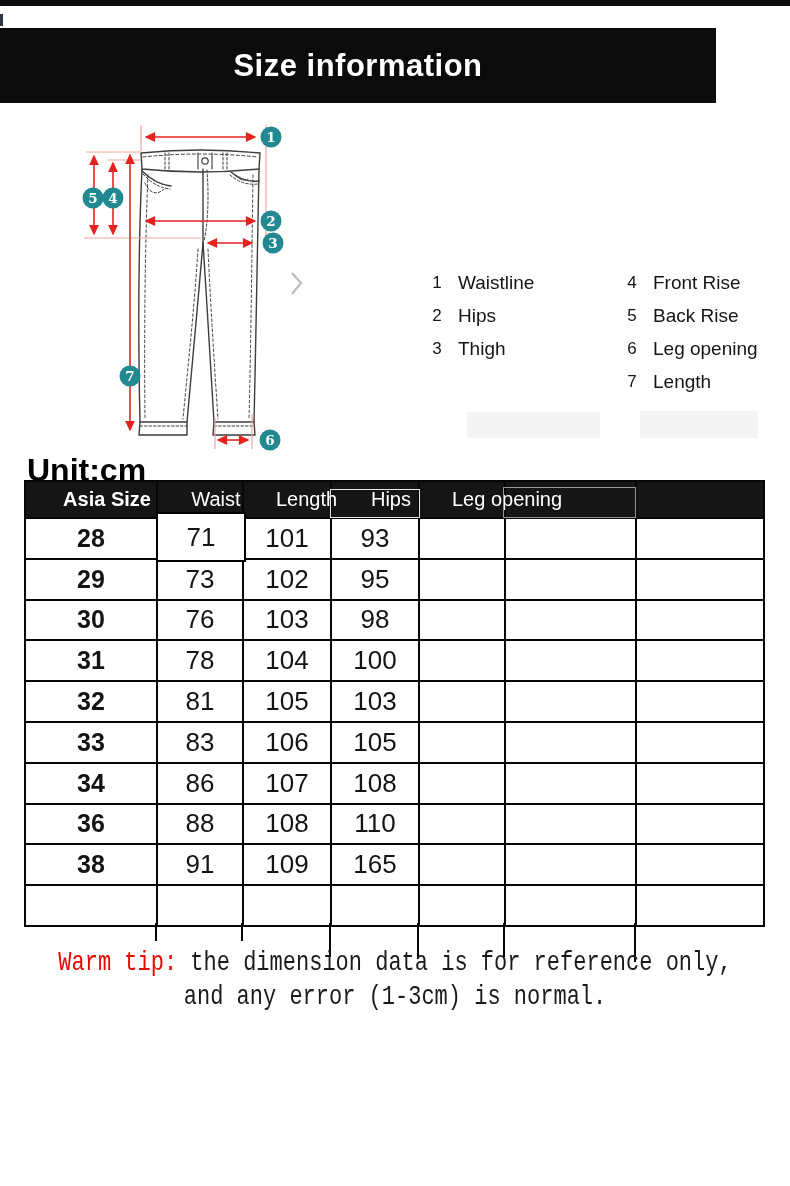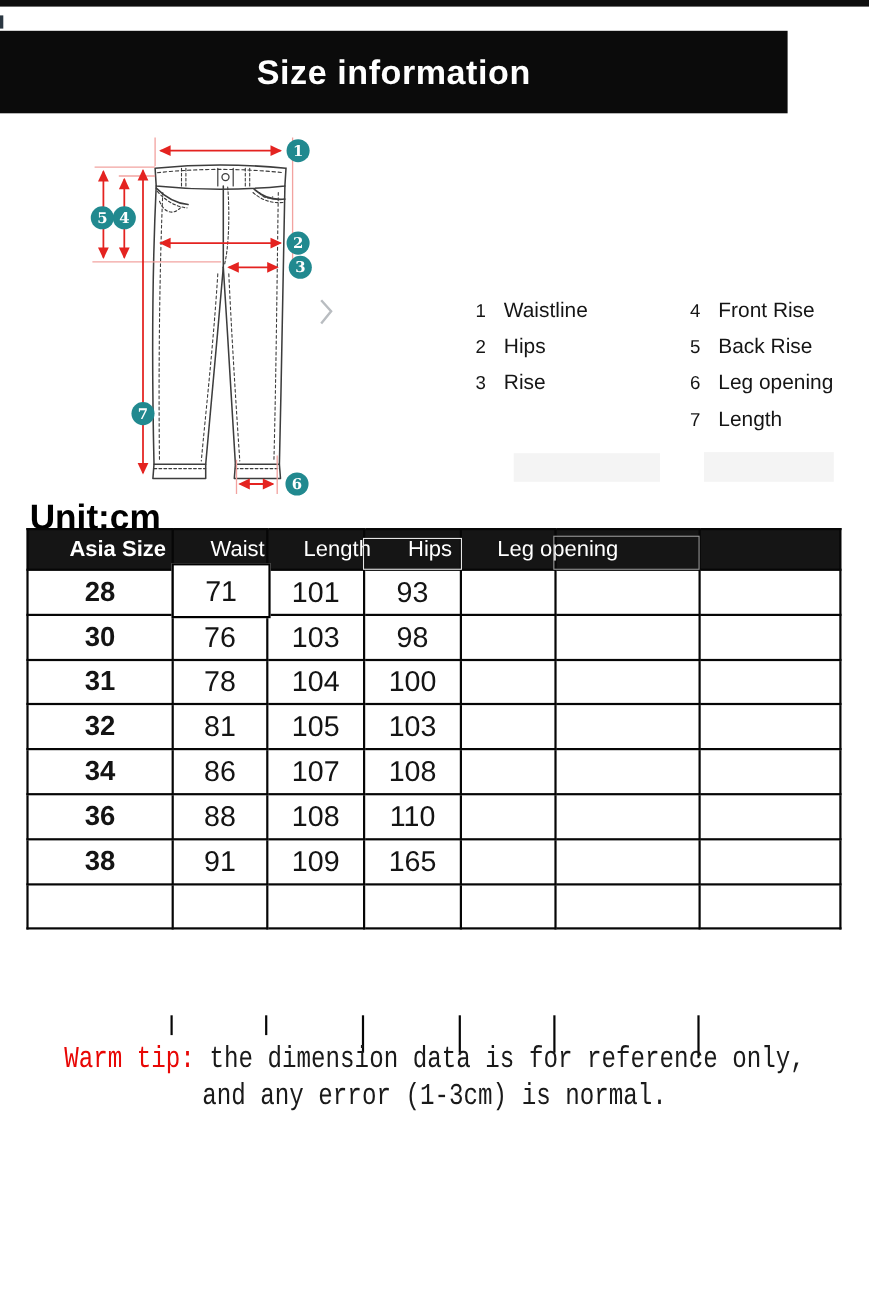--- a/index.html
+++ b/index.html
@@ -142,21 +142,21 @@
     <div class="legend-row">
       <span class="legend-num">1</span>
       <span class="legend-label">Waistline</span>
     </div>
     <div class="legend-row">
       <span class="legend-num">2</span>
       <span class="legend-label">Hips</span>
     </div>
     <div class="legend-row">
       <span class="legend-num">3</span>
-      <span class="legend-label">Rise</span>
+      <span class="legend-label">Thigh</span>
     </div>
   </div>
 
   <div class="legend" style="left:620px;top:266px;">
     <div class="legend-row">
       <span class="legend-num">4</span>
       <span class="legend-label">Front Rise</span>
     </div>
     <div class="legend-row">
       <span class="legend-num">5</span>
@@ -202,20 +202,29 @@
       <tr>
         <td class="size">28</td>
         <td>71</td>
         <td>101</td>
         <td>93</td>
         <td></td>
         <td></td>
         <td></td>
       </tr>
       <tr>
+        <td class="size">29</td>
+        <td>73</td>
+        <td>102</td>
+        <td>95</td>
+        <td></td>
+        <td></td>
+        <td></td>
+      </tr>
+      <tr>
         <td class="size">30</td>
         <td>76</td>
         <td>103</td>
         <td>98</td>
         <td></td>
         <td></td>
         <td></td>
       </tr>
       <tr>
         <td class="size">31</td>
@@ -224,20 +233,29 @@
         <td>100</td>
         <td></td>
         <td></td>
         <td></td>
       </tr>
       <tr>
         <td class="size">32</td>
         <td>81</td>
         <td>105</td>
         <td>103</td>
+        <td></td>
+        <td></td>
+        <td></td>
+      </tr>
+      <tr>
+        <td class="size">33</td>
+        <td>83</td>
+        <td>106</td>
+        <td>105</td>
         <td></td>
         <td></td>
         <td></td>
       </tr>
       <tr>
         <td class="size">34</td>
         <td>86</td>
         <td>107</td>
         <td>108</td>
         <td></td>

